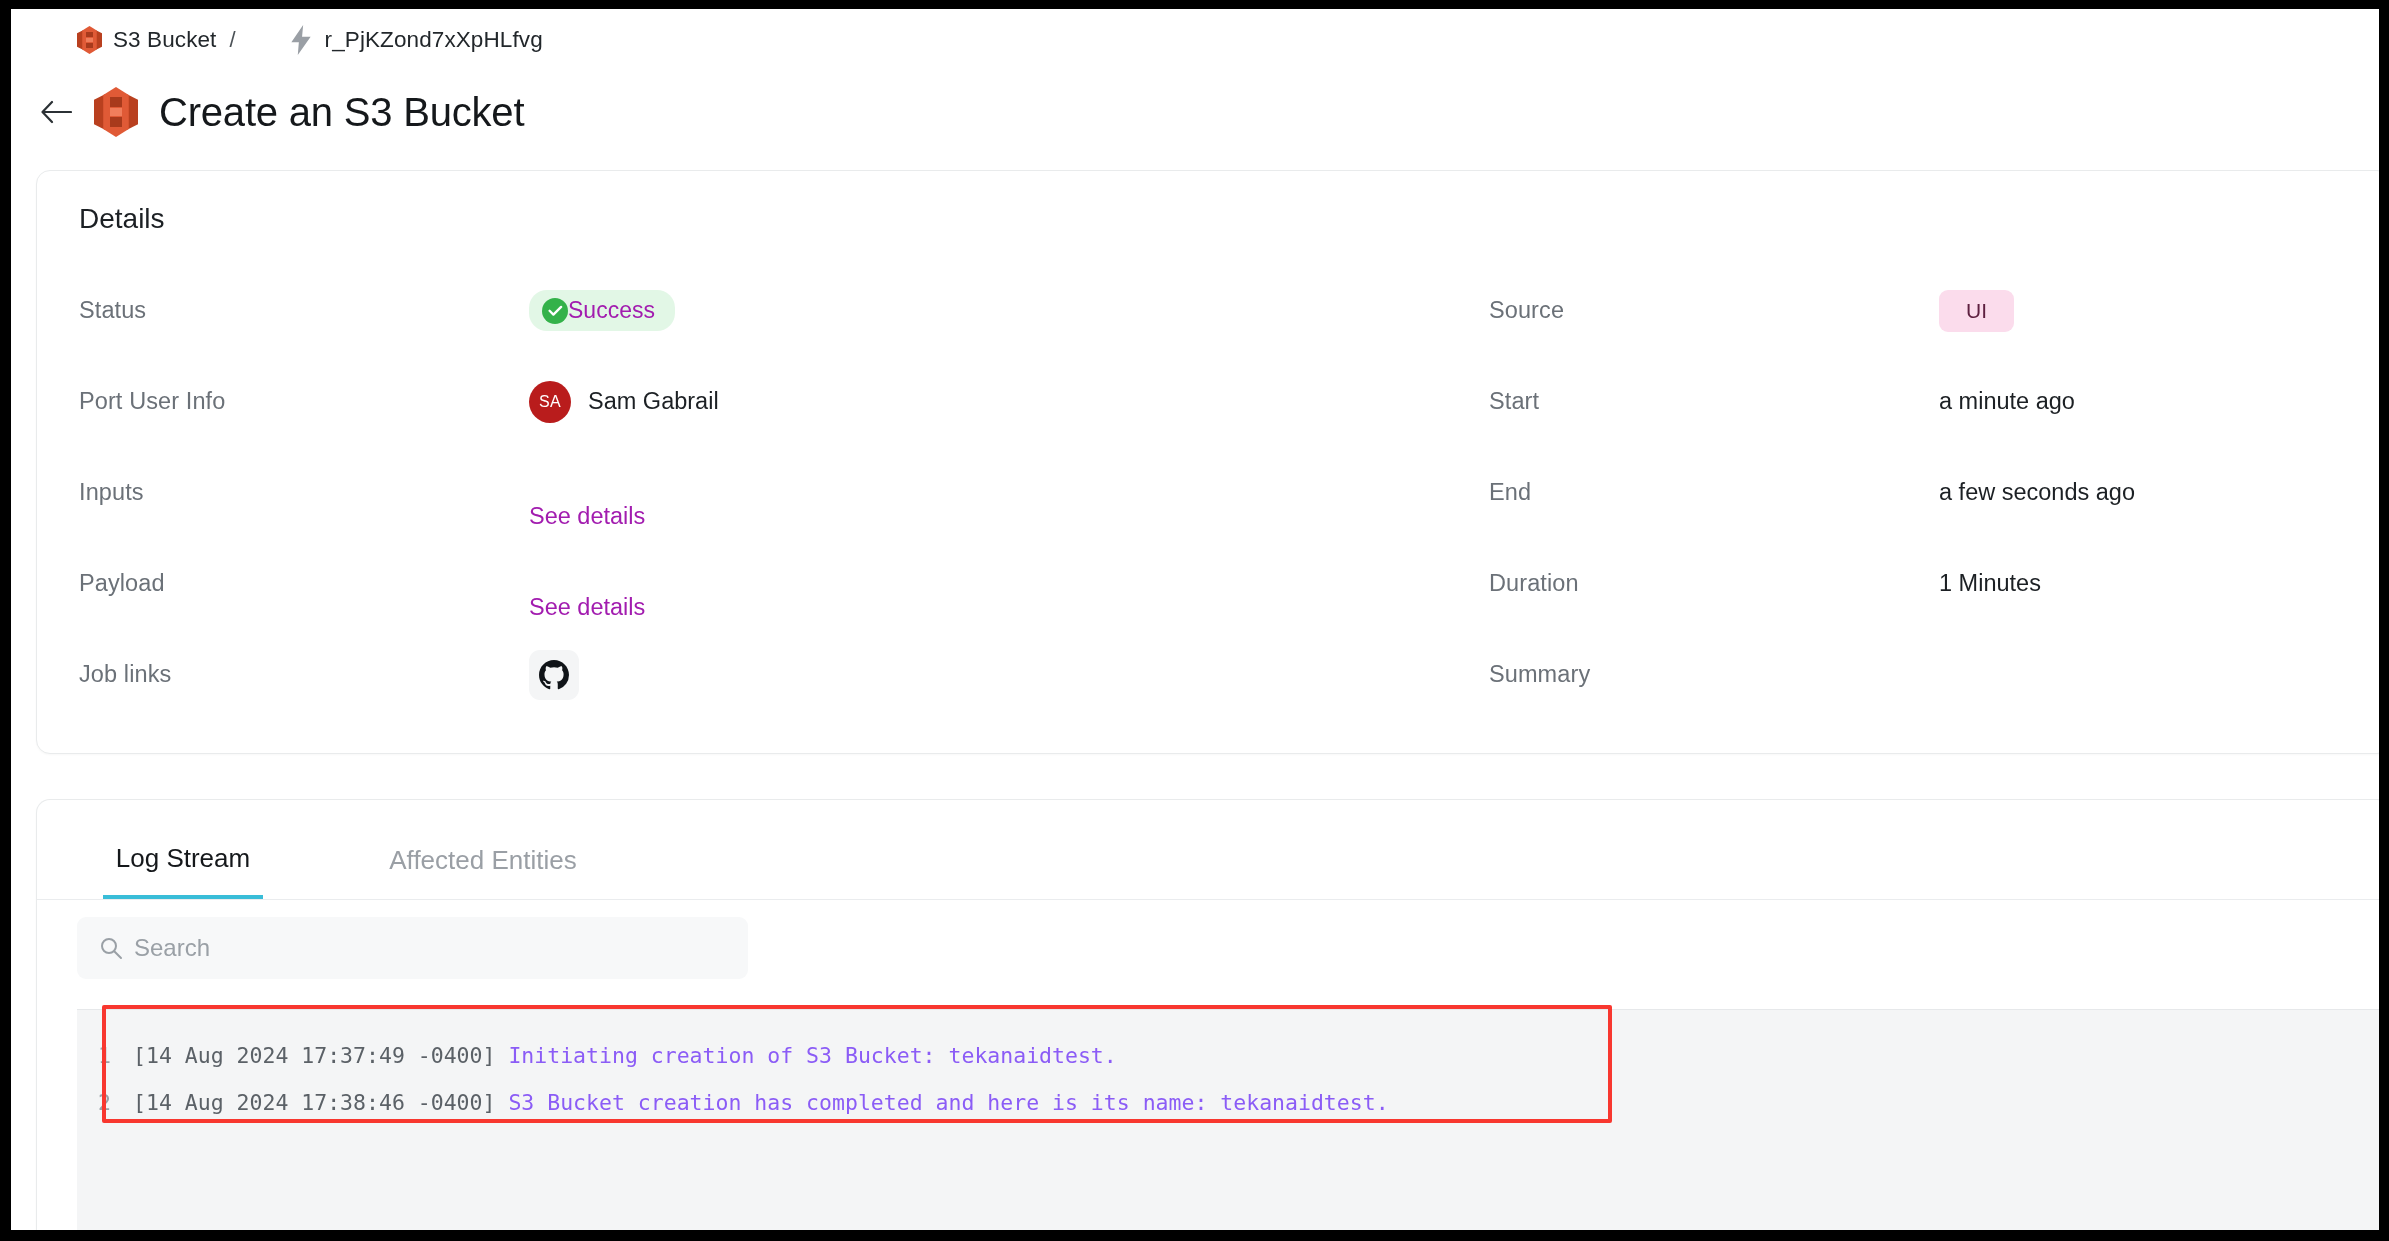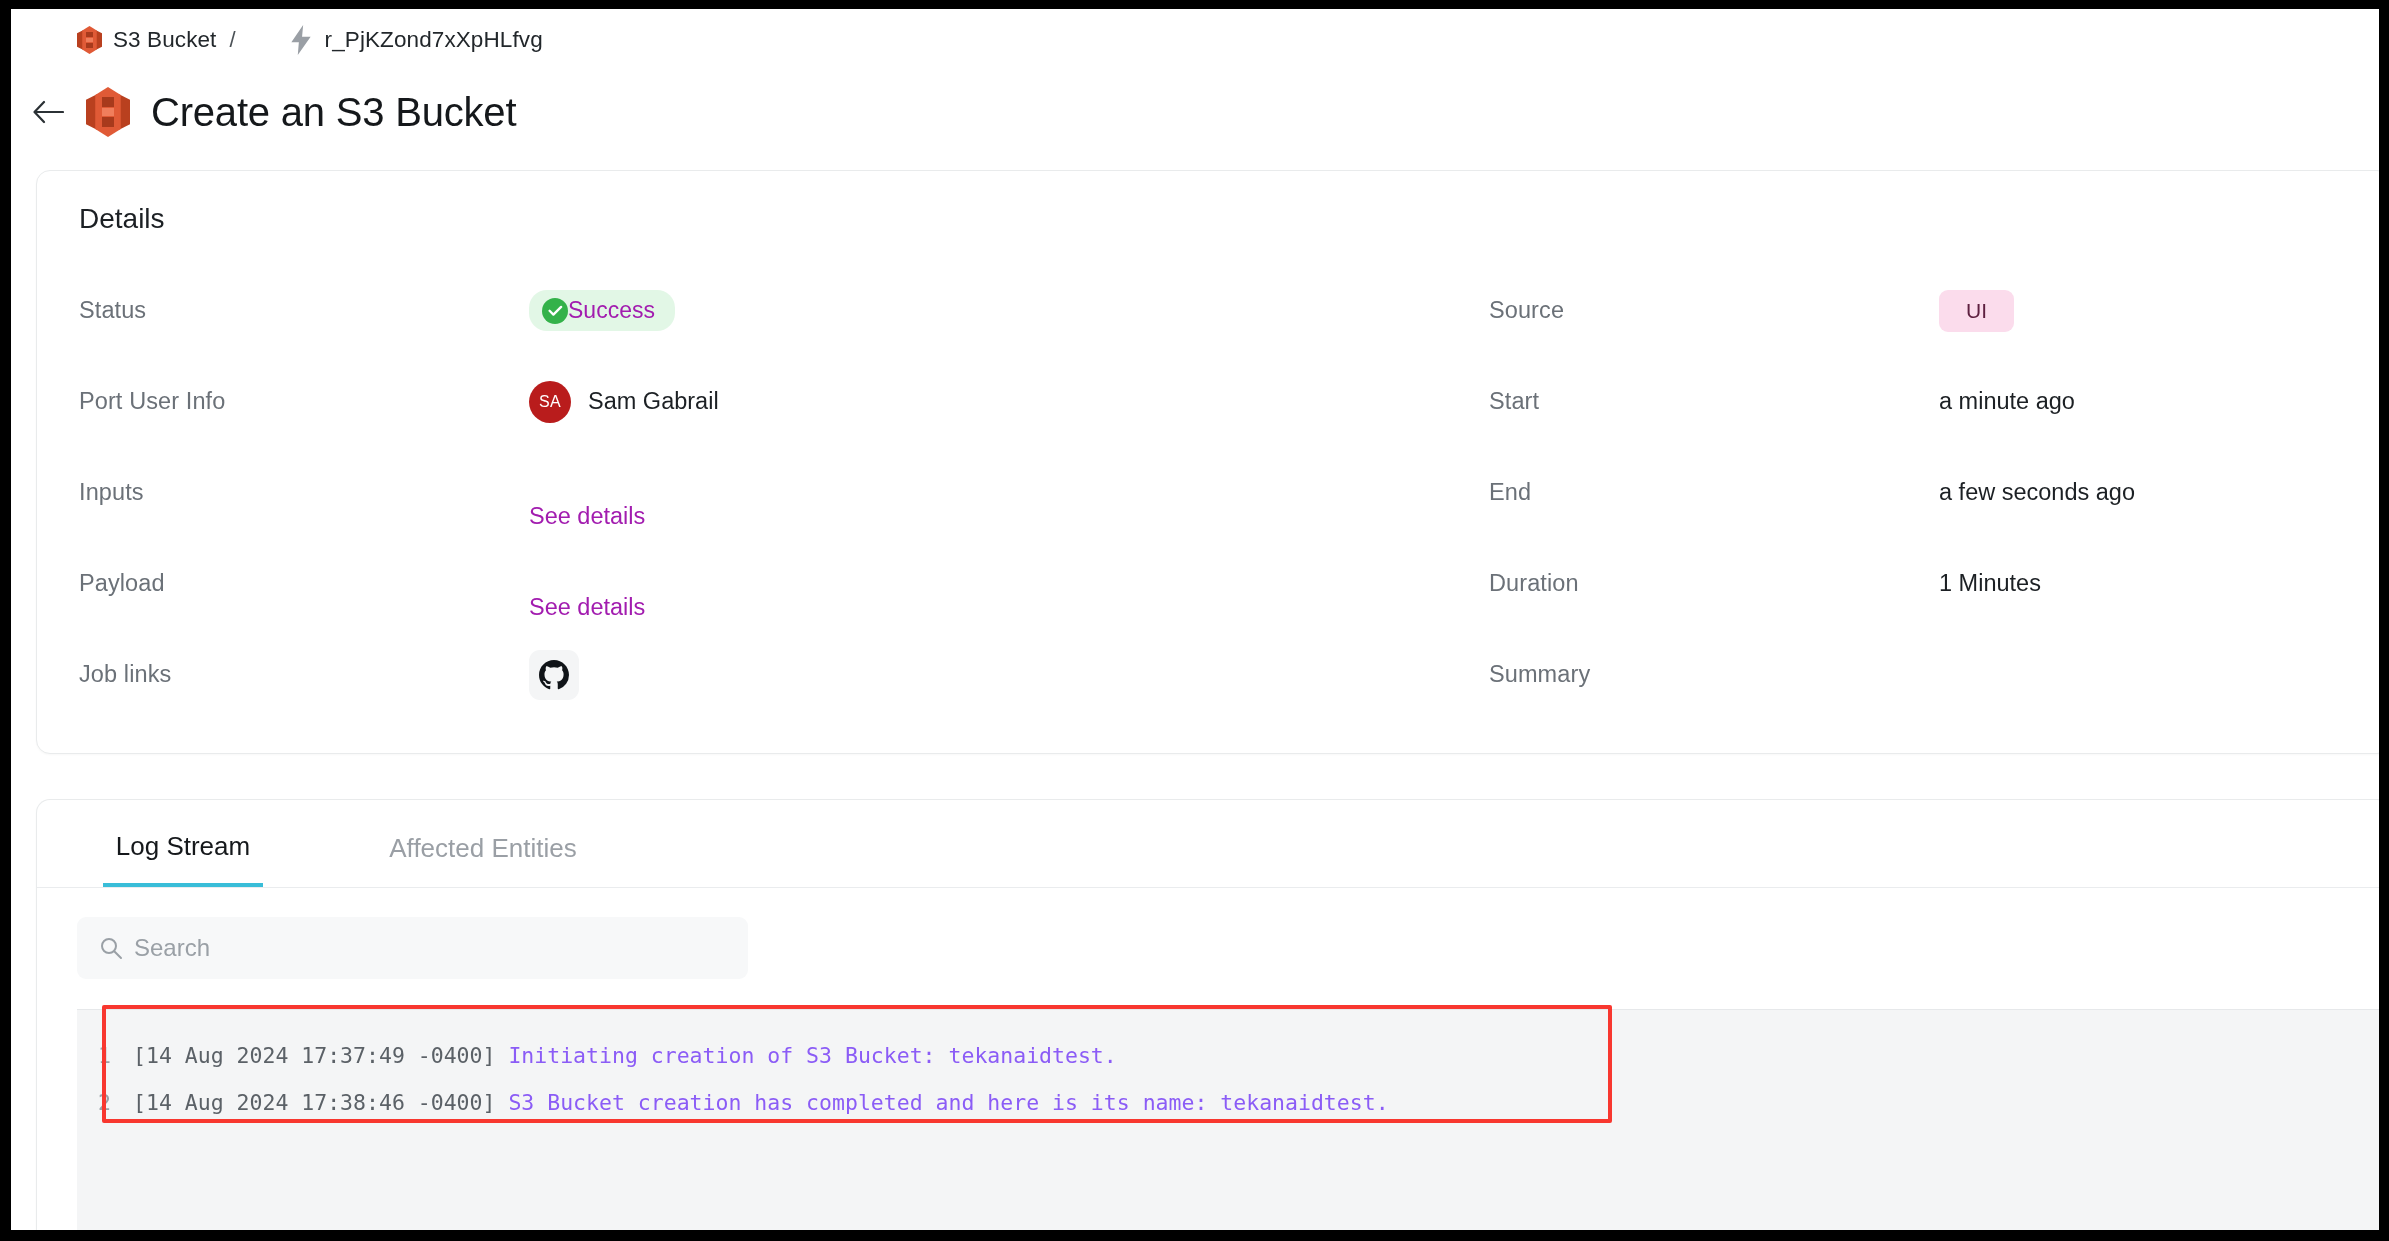--- a/index.html
+++ b/index.html
@@ -116,21 +116,21 @@
   .bolt-icon { flex: none; display: block; }
 
   
   .title-row {
     position: absolute;
     left: 0;
     top: 62px;
     height: 82px;
     display: flex;
     align-items: center;
-    padding-left: 20px;
+    padding-left: 28px;
     gap: 21px;
   }
   .back-arrow {
     flex: none;
     width: 34px;
     height: 34px;
     display: flex;
     align-items: center;
     justify-content: center;
     cursor: pointer;
@@ -266,21 +266,21 @@
     align-items: center;
     justify-content: center;
     cursor: pointer;
   }
 
   
   .tabs {
     position: absolute;
     left: 0;
     right: 0;
-    top: 10px;
+    top: 22px;
     height: 78px;
     border-bottom: 1px solid #eaecee;
   }
   .tab {
     position: absolute;
     bottom: 0;
     height: 78px;
     display: flex;
     align-items: center;
     justify-content: center;

